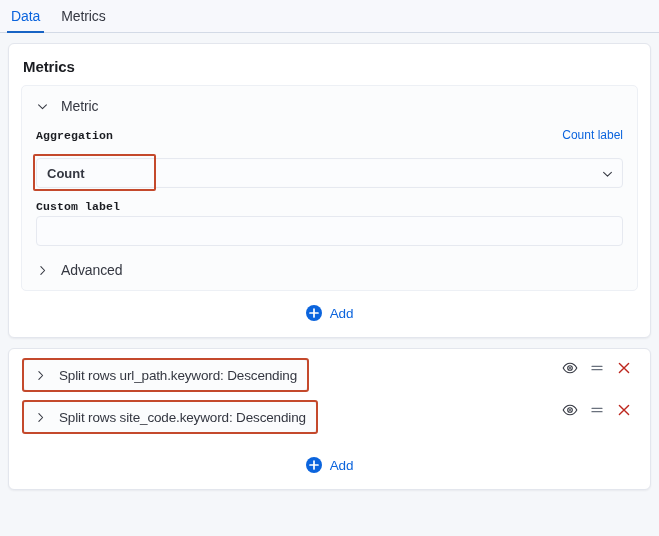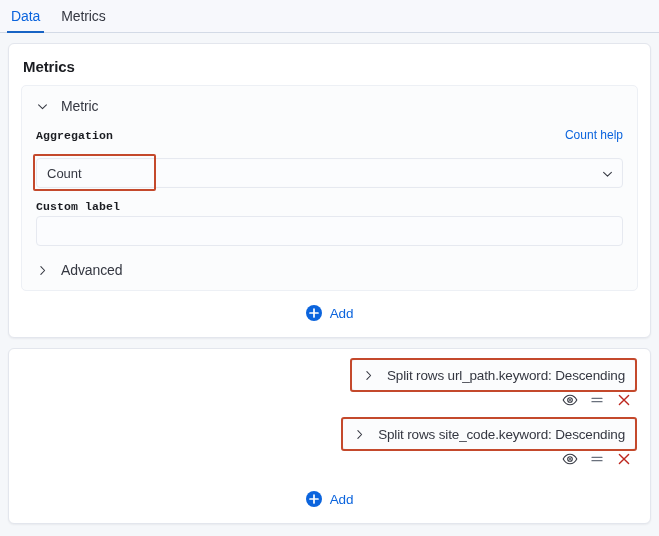--- a/index.html
+++ b/index.html
@@ -94,21 +94,21 @@
     color: #1A1C21;
     letter-spacing: 0.1px;
     font-family: Liberation Mono, monospace;
   }
   .help-link {
     font-size: 12px;
     color: #0B64DD;
     cursor: pointer;
   }
 
-  .select-wrap { position: relative; margin: 16px 2px 12px 2px; }
+  .select-wrap { position: relative; margin: 16px 2px 12px 2px; font-weight: bold; }
   .select-box {
     width: 100%;
     height: 30px;
     background: #FBFCFE;
     border: 1px solid #E6E9F0;
     border-radius: 4px;
     box-shadow: inset 0 0 0 1px rgba(0,0,0,0.004);
     display: flex;
     align-items: center;
     padding: 0 28px 0 10px;
@@ -171,24 +171,23 @@
     border: none;
     padding: 2px 4px;
     font-family: "Liberation Sans", sans-serif;
   }
   .plus-icon { width: 16px; height: 16px; display: block; }
   .add-label { font-size: 13.5px; color: #0B64DD; letter-spacing: -0.1px; }
 
   
   .bucket-row {
     display: flex;
-    align-items: flex-end;
+    align-items: flex-start;
     margin: 0 2px 10px 2px;
     min-height: 32px;
-    flex-direction: column;
   }
   .bucket-card {
     position: relative;
     flex: 0 0 auto;
     background: #FBFCFD;
     border: 1px solid #EDF0F5;
     border-radius: 5px;
     height: 32px;
     display: flex;
     align-items: center;
@@ -249,21 +248,21 @@
         <span class="chev">
           <svg class="chev" viewBox="0 0 16 16" fill="none" xmlns="http://www.w3.org/2000/svg">
             <path d="M3.2 6 L8 10.6 L12.8 6" stroke="#343741" stroke-width="1.3" stroke-linecap="round" stroke-linejoin="round"></path>
           </svg>
         </span>
         <span class="accordion-label">Metric</span>
       </div>
 
       <div class="field-row">
         <span class="field-label">Aggregation</span>
-        <span class="help-link">Count help</span>
+        <span class="help-link">Count label</span>
       </div>
 
       <div class="select-wrap">
         <div class="select-box">
           <span>Count</span>
         </div>
         <span class="select-arrow">
           <svg viewBox="0 0 16 16" width="13" height="13" fill="none" xmlns="http://www.w3.org/2000/svg">
             <path d="M3.2 6 L8 10.6 L12.8 6" stroke="#343741" stroke-width="1.3" stroke-linecap="round" stroke-linejoin="round"></path>
           </svg>

